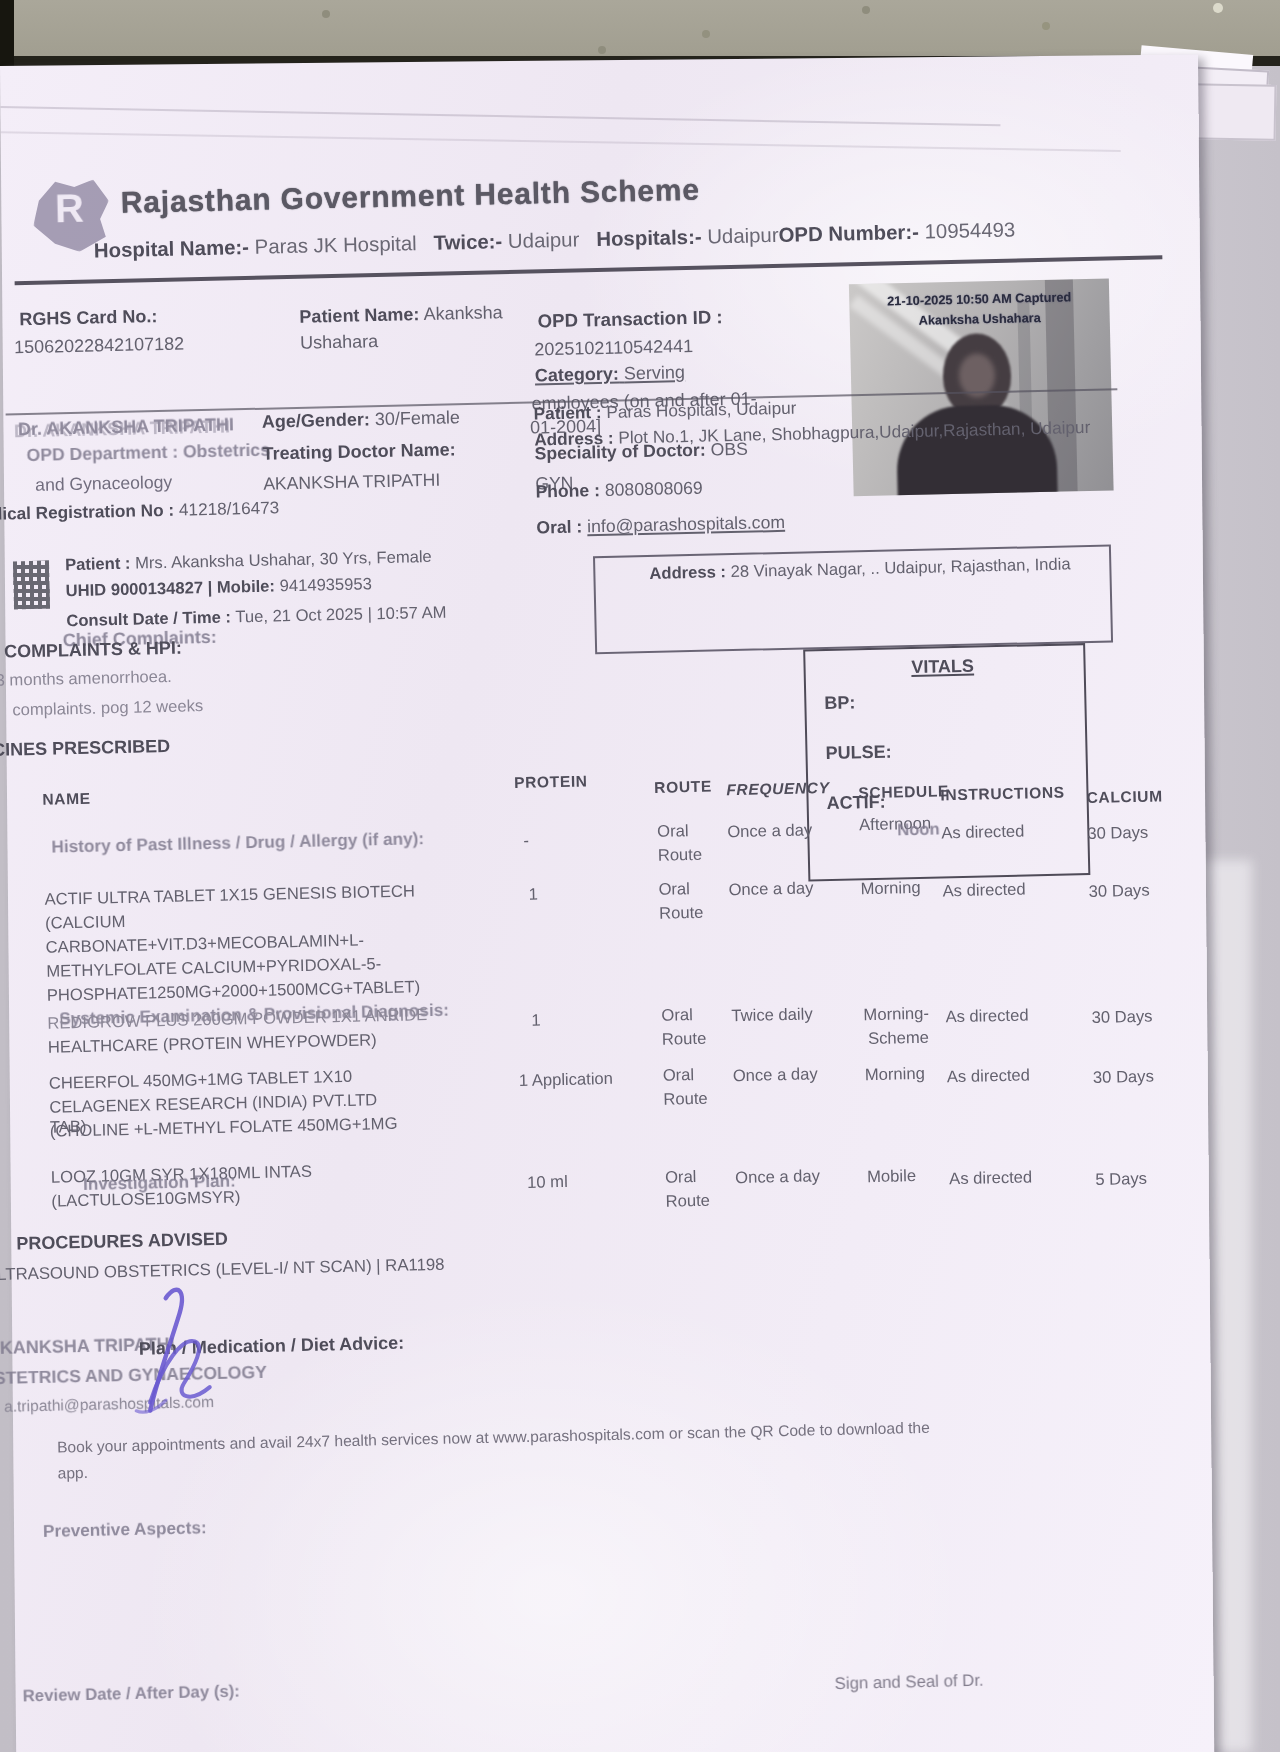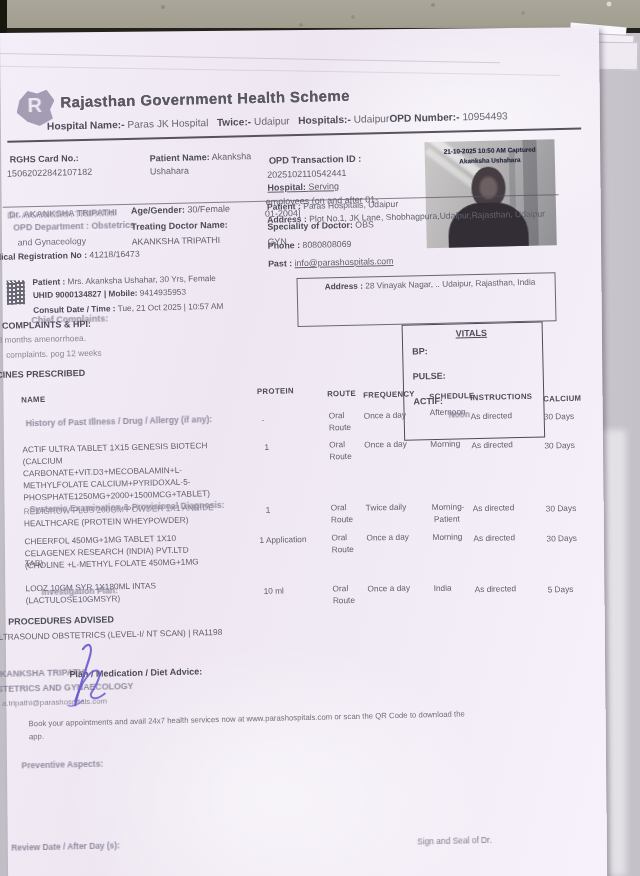--- a/index.html
+++ b/index.html
@@ -91,21 +91,21 @@
       <div class="t b" style="left:8px;top:155px;font-size:9px;">RGHS Card No.:</div>
       <div class="t" style="left:5px;top:169px;font-size:9px;">15062022842107182</div>
       <div class="t" style="left:148px;top:157px;font-size:9px;">
         <span class="b">Patient Name:</span>
         <span>Akanksha</span>
       </div>
       <div class="t" style="left:148px;top:170px;font-size:9px;">Ushahara</div>
       <div class="t b" style="left:267px;top:161px;font-size:9.3px;">OPD Transaction ID :</div>
       <div class="t" style="left:265px;top:176px;font-size:9px;">2025102110542441</div>
       <div class="t u" style="left:265px;top:189px;font-size:9px;">
-        <span class="b">Hospital:</span>
+        <span class="b">Category:</span>
         <span>Serving</span>
       </div>
       <div class="t" style="left:263px;top:203px;font-size:9px;">employees (on and after 01-</div>
       <div class="t" style="left:262px;top:215px;font-size:9px;z-index:7;">01-2004]</div>
 
       <div class="photo">
         <div class="streak1"></div>
         <div class="streak2"></div>
         <div class="strip1"></div>
         <div class="strip2"></div>
@@ -127,21 +127,21 @@
       <div class="t" style="left:264px;top:228px;font-size:8.8px;">
         <span class="b">Speciality of Doctor:</span>
         <span>OBS</span>
       </div>
       <div class="t" style="left:264px;top:243px;font-size:8.8px;">GYN</div>
       <div class="t" style="left:264px;top:247px;font-size:8.8px;">
         <span class="b">Phone :</span>
         <span>8080808069</span>
       </div>
       <div class="t" style="left:264px;top:265px;font-size:8.8px;">
-        <span class="b">Past :</span>
+        <span class="b">Oral :</span>
         <span class="u">info@parashospitals.com</span>
       </div>
 
       <div class="rule" style="left:0;top:206px;width:556px;height:1.4px;opacity:.7;z-index:6;"></div>
 
       <div class="t ghost dbl" style="left:6px;top:210px;font-size:9px;">Dr. AKANKSHA TRIPATHI</div>
       <div class="t" style="left:128px;top:209px;font-size:9px;">
         <span class="b">Age/Gender:</span>
         <span>30/Female</span>
       </div>
@@ -181,21 +181,21 @@
       <div class="box" style="left:396px;top:333px;width:139px;height:114px;border-color:#4f4b58;"></div>
       <div class="t vitals-title" style="left:396px;top:339px;width:139px;text-align:center;font-size:9px;">VITALS</div>
       <div class="t b" style="left:406px;top:356px;font-size:9px;">BP:</div>
       <div class="t b" style="left:406px;top:381px;font-size:9px;">PULSE:</div>
       <div class="t b" style="left:406px;top:406px;font-size:9px;">ACTIF:</div>
 
       <div class="t b" style="left:-33px;top:370px;font-size:9px;">MEDICINES PRESCRIBED</div>
       <div class="t b" style="left:14px;top:396px;font-size:7.8px;letter-spacing:.3px;">NAME</div>
       <div class="t b" style="left:250px;top:393px;font-size:7.8px;letter-spacing:.3px;">PROTEIN</div>
       <div class="t b" style="left:320px;top:397px;font-size:7.8px;letter-spacing:.3px;">ROUTE</div>
-      <div class="t b" style="left:356px;top:399px;font-size:7.8px;letter-spacing:.3px;">FREQUENCY</div>
+      <div class="t b" style="left:356px;top:399px;font-size:7.8px;letter-spacing:.3px;font-style:italic;">FREQUENCY</div>
       <div class="t b" style="left:422px;top:402px;font-size:7.8px;letter-spacing:.3px;">SCHEDULE</div>
       <div class="t b" style="left:463px;top:404px;font-size:7.8px;letter-spacing:.3px;">INSTRUCTIONS</div>
       <div class="t b" style="left:536px;top:407px;font-size:7.8px;letter-spacing:.3px;">CALCIUM</div>
 
       <div class="t ghost" style="left:18px;top:419px;font-size:8.6px;">History of Past Illness / Drug / Allergy (if any):</div>
       <div class="t" style="left:254px;top:421px;">-</div>
       <div class="t" style="left:321px;top:418px;">Oral</div>
       <div class="t" style="left:321px;top:430px;">Route</div>
       <div class="t" style="left:356px;top:419px;">Once a day</div>
       <div class="t" style="left:422px;top:417px;">Afternoon</div>
@@ -217,21 +217,21 @@
       <div class="t" style="left:536px;top:453px;">30 Days</div>
 
       <div class="t ghost" style="left:20px;top:505px;font-size:8.6px;">Systemic Examination &amp; Provisional Diagnosis:</div>
       <div class="t lite" style="left:14px;top:507px;">REDIGROW PLUS 200GM POWDER 1X1 ANRIDE</div>
       <div class="t" style="left:14px;top:519px;">HEALTHCARE (PROTEIN WHEYPOWDER)</div>
       <div class="t" style="left:256px;top:511px;">1</div>
       <div class="t" style="left:321px;top:510px;">Oral</div>
       <div class="t" style="left:321px;top:522px;">Route</div>
       <div class="t" style="left:356px;top:511px;">Twice daily</div>
       <div class="t" style="left:422px;top:512px;">Morning-</div>
-      <div class="t" style="left:424px;top:524px;">Patient</div>
+      <div class="t" style="left:424px;top:524px;">Scheme</div>
       <div class="t" style="left:463px;top:514px;">As directed</div>
       <div class="t" style="left:536px;top:516px;">30 Days</div>
 
       <div class="t" style="left:14px;top:537px;">CHEERFOL 450MG+1MG TABLET 1X10</div>
       <div class="t" style="left:14px;top:549px;">CELAGENEX RESEARCH (INDIA) PVT.LTD</div>
       <div class="t" style="left:14px;top:561px;">(CHOLINE +L-METHYL FOLATE 450MG+1MG</div>
       <div class="t" style="left:14px;top:559px;">TAB)</div>
       <div class="t" style="left:249px;top:541px;">1 Application</div>
       <div class="t" style="left:321px;top:540px;">Oral</div>
       <div class="t" style="left:321px;top:552px;">Route</div>
@@ -240,21 +240,21 @@
       <div class="t" style="left:463px;top:544px;">As directed</div>
       <div class="t" style="left:536px;top:546px;">30 Days</div>
 
       <div class="t" style="left:14px;top:584px;">LOOZ 10GM SYR 1X180ML INTAS</div>
       <div class="t" style="left:14px;top:596px;">(LACTULOSE10GMSYR)</div>
       <div class="t ghost" style="left:30px;top:588px;font-size:8.6px;">Investigation Plan:</div>
       <div class="t" style="left:252px;top:592px;">10 ml</div>
       <div class="t" style="left:321px;top:591px;">Oral</div>
       <div class="t" style="left:321px;top:603px;">Route</div>
       <div class="t" style="left:356px;top:592px;">Once a day</div>
-      <div class="t" style="left:422px;top:593px;">India</div>
+      <div class="t" style="left:422px;top:593px;">Mobile</div>
       <div class="t" style="left:463px;top:595px;">As directed</div>
       <div class="t" style="left:536px;top:597px;">5 Days</div>
 
       <div class="t b" style="left:-4px;top:617px;font-size:9px;">PROCEDURES ADVISED</div>
       <div class="t" style="left:-20px;top:632px;font-size:8.4px;">ULTRASOUND OBSTETRICS (LEVEL-I/ NT SCAN) | RA1198</div>
 
       <svg class="sig" width="64" height="72" viewBox="0 0 64 72">
         <path d="M22 10 C28 2 33 6 28 20 C23 35 17 50 13 66" stroke="#6a5ad0" stroke-width="2.2" fill="none" stroke-linecap="round" opacity=".9"></path>
         <path d="M13 62 C20 42 30 30 36 32 C41 34 36 44 30 53 C26 59 33 63 43 55" stroke="#6a5ad0" stroke-width="2" fill="none" stroke-linecap="round" opacity=".85"></path>
         <path d="M6 66 C10 68 16 66 21 61" stroke="#6a5ad0" stroke-width="1.6" fill="none" stroke-linecap="round" opacity=".6"></path>

